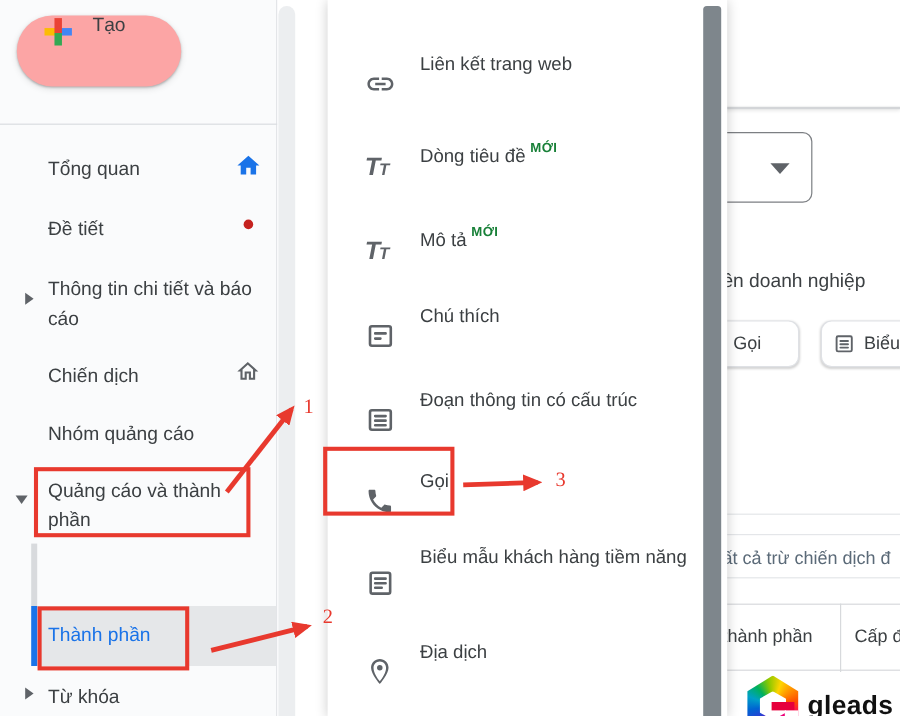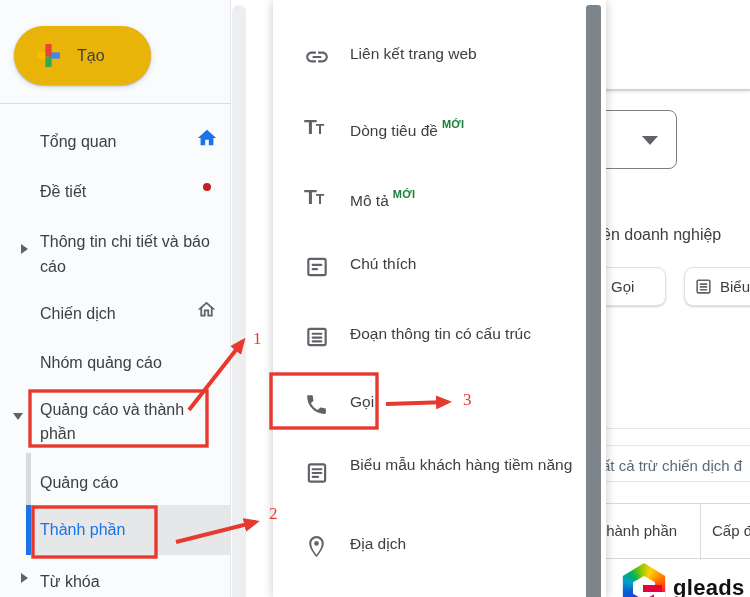--- a/index.html
+++ b/index.html
@@ -3,23 +3,23 @@
 <meta charset="utf-8">
 <style>
   * { margin:0; padding:0; box-sizing:border-box; }
   html,body { width:750px; height:597px; }
   body { font-family:"Liberation Sans","DejaVu Sans",sans-serif; background:#fff; overflow:hidden; }
   #root { position:relative; width:750px; height:597px; overflow:hidden; background:#fff; }
 
   
   .sidebar { position:absolute; left:0; top:0; width:231px; height:597px;
              background:#fafbfc; border-right:1px solid #e3e5e8; }
-  .create-btn { position:absolute; left:14px; top:26px; width:137px; height:59px;
-                background:#eab308; border-radius:30px; box-shadow:0 1px 2px rgba(0,0,0,.25),0 2px 6px rgba(0,0,0,.12);
-                display:flex; align-items:center; cursor:pointer; }
+  .create-btn { position:absolute; left:14px; top:13px; width:137px; height:59px;
+                background:#fca5a5; border-radius:30px; box-shadow:0 1px 2px rgba(0,0,0,.25),0 2px 6px rgba(0,0,0,.12);
+                display:flex; align-items:flex-start; cursor:pointer; }
   .create-btn svg { margin-left:21px; }
   .create-btn .lbl { margin-left:15px; font-size:16px; color:var(--text_primary,#3c4043); }
   .sb-divider { position:absolute; left:0; top:103px; width:231px; height:1px; background:#dadce0; }
   .nav-item { position:absolute; left:0; width:230px; padding-left:40px;
               font-size:16px; color:var(--text_primary,#3c4043); line-height:23px; cursor:pointer; }
   .nav-item.sel { color:var(--selected_blue,#1a73e8); }
   .row-hl { position:absolute; left:31px; top:505px; width:199px; height:50px; background:#e5e7e9; }
   .tree-bar { position:absolute; left:26px; width:5px; }
   .tree-bar.gray { top:453px; height:52px; background:#d8dadd; }
   .tree-bar.blue { top:505px; height:50px; background:var(--selected_blue,#1a73e8); }
@@ -29,21 +29,21 @@
                border-top:7px solid #5f6368; position:absolute; }
   .red-dot { position:absolute; left:203px; top:183px; width:8px; height:8px; border-radius:50%; background:#c5221f; }
   .side-home { position:absolute; left:196px; }
   .sb-scroll { position:absolute; left:232px; top:5px; width:14px; height:592px;
                background:#eceef0; border-radius:7px 7px 0 0; cursor:pointer; }
 
   
   .menu { position:absolute; left:253px; top:0; width:333px; height:597px; background:#fff;
           box-shadow:0 1px 10px rgba(0,0,0,.22); z-index:10;margin-left:20px; }
   .menu-item { position:absolute; left:0; width:333px; display:flex; align-items:flex-start; cursor:pointer; }
-  .menu-item .mi-icon { position:absolute; left:31px; top:4px; width:26px; height:26px; color:var(--icon_gray,#5f6368); }
+  .menu-item .mi-icon { position:absolute; left:31px; top:17px; width:26px; height:26px; color:var(--icon_gray,#5f6368);font-style:italic; }
   .menu-item .mi-label { position:absolute; left:77px; top:2px; width:285px;
                          font-size:15.5px; line-height:24px; color:var(--text_primary,#3c4043); }
   .badge-new { font-size:11px; font-weight:bold; color:var(--badge_green,#188038);
                vertical-align:8px; letter-spacing:.3px; margin-left:4px; }
   .tt-icon { font-weight:bold; color:#757575; font-size:21px; line-height:26px; letter-spacing:-1px; }
   .tt-icon .small { font-size:14px; }
 
   
   .page-scroll { position:absolute; left:586px; top:5px; width:15px; height:592px;
                  background:var(--scrollbar_dark,#7e868c); border-radius:3px 3px 0 0; z-index:20; cursor:pointer; }
@@ -137,23 +137,20 @@
     <div class="nav-item" style="top:351px">
       <span>Nhóm quảng cáo</span>
     </div>
 
     <div class="tri-down" style="left:13px;top:413px"></div>
     <div class="nav-item" style="top:398px;line-height:24px">
       <span style="display:block;width:160px">Quảng cáo và thành phần</span>
     </div>
 
     <div class="tree-bar gray"></div>
-    <div class="nav-item" style="top:471px">
-      <span>Quảng cáo</span>
-    </div>
 
     <div class="row-hl"></div>
     <div class="tree-bar blue"></div>
     <div class="nav-item sel" style="top:518px">
       <span>Thành phần</span>
     </div>
 
     <div class="tri-right" style="left:21px;top:573px"></div>
     <div class="nav-item" style="top:570px">
       <span>Từ khóa</span>

